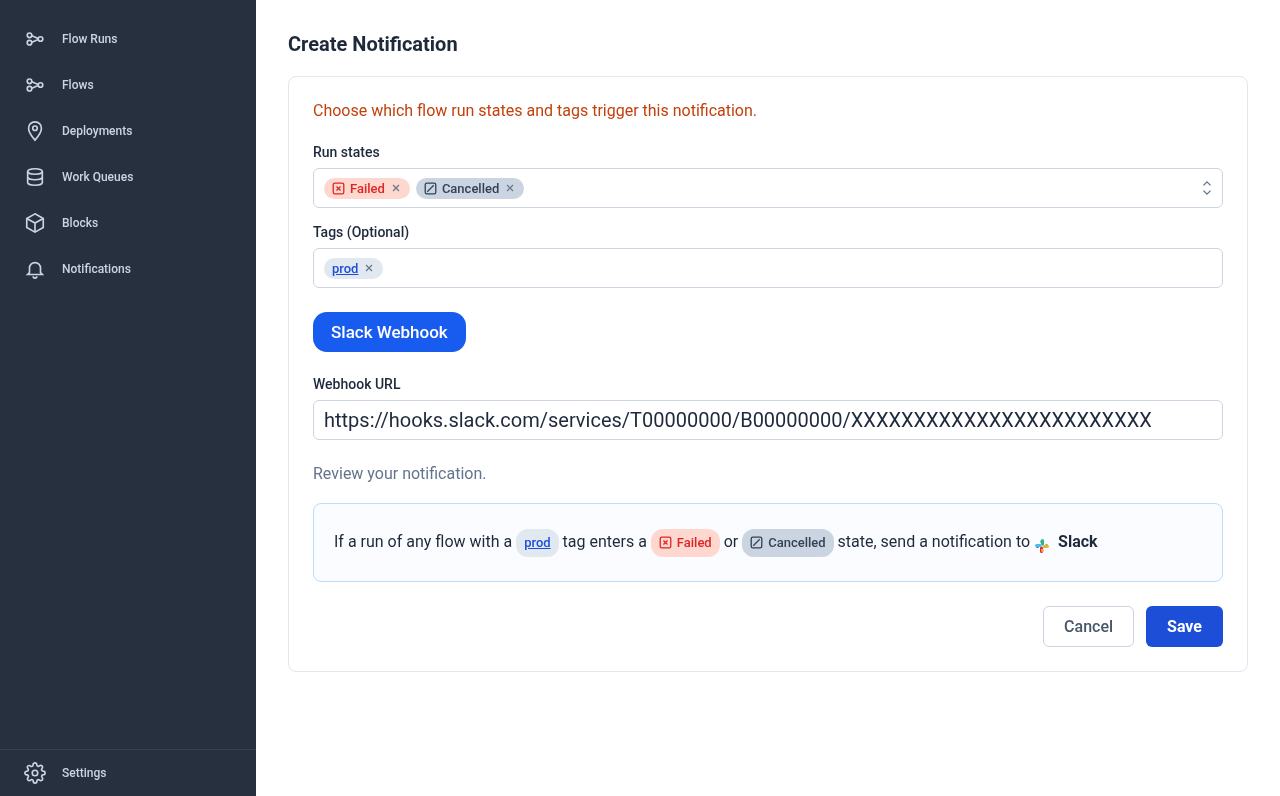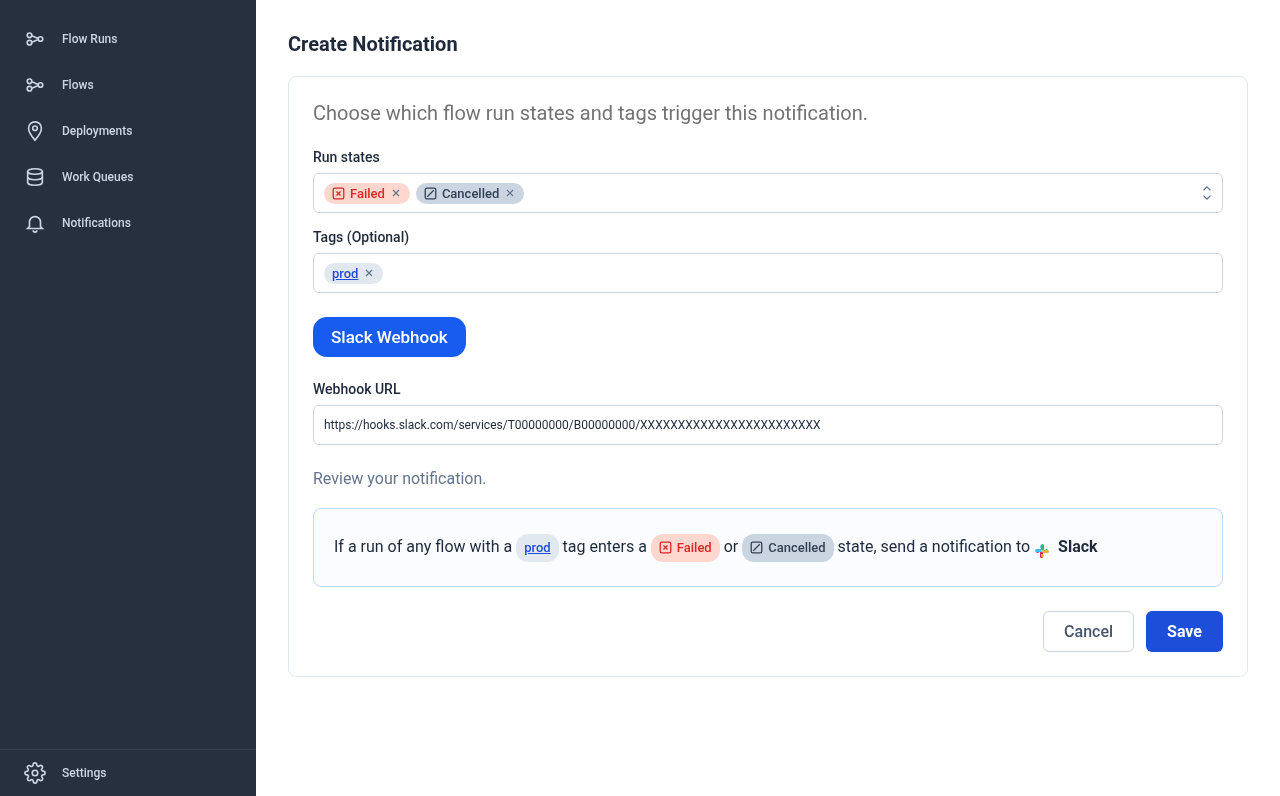--- a/index.html
+++ b/index.html
@@ -53,22 +53,22 @@
     font-weight: 700;
     color: #1e293b;
     margin-bottom: 20px;
   }
   .card {
     border: 1px solid #e2e8f0;
     border-radius: 8px;
     padding: 24px;
   }
   .description {
-    color: #737373;
-    font-size: 20px;
+    color: #c2410c;
+    font-size: 16px;
     margin-bottom: 24px;
   }
 
   .field-row {
     display: flex;
     gap: 16px;
     margin-bottom: 24px;
     flex-direction: column;
   }
   .field {
@@ -99,21 +99,21 @@
     position: absolute;
     right: 8px;
     top: 50%;
     transform: translateY(-50%);
     width: 14px;
     height: 18px;
     stroke: #64748b;
   }
   .text-input {
     width: 100%;
-    font-size: 12px;
+    font-size: 20px;
     color: #1e293b;
     font-family: inherit;
   }
 
   .chip {
     display: inline-flex;
     align-items: center;
     gap: 5px;
     border-radius: 12px;
     padding: 3px 8px;
@@ -233,20 +233,29 @@
     </div>
     <div class="sidebar-item">
       <span class="sidebar-icon">
         <svg viewBox="0 0 24 24" fill="none" stroke-width="1.8">
             <ellipse cx="12" cy="6" rx="8" ry="3"></ellipse>
             <path d="M4 6 V18 c0 1.7 3.6 3 8 3 s8-1.3 8-3 V6"></path>
             <path d="M4 12 c0 1.7 3.6 3 8 3 s8-1.3 8-3"></path>
           </svg>
       </span>
       <span>Work Queues</span>
+    </div>
+    <div class="sidebar-item">
+      <span class="sidebar-icon">
+        <svg viewBox="0 0 24 24" fill="none" stroke-width="1.8">
+            <path d="M12 2 L21 7 L21 17 L12 22 L3 17 L3 7 Z"></path>
+            <path d="M3 7 L12 12 L21 7 M12 12 V22"></path>
+          </svg>
+      </span>
+      <span>Blocks</span>
     </div>
     <div class="sidebar-item">
       <span class="sidebar-icon">
         <svg viewBox="0 0 24 24" fill="none" stroke-width="1.8">
             <path d="M18 16 V11 a6 6 0 0 0 -12 0 v5 l-2 2 h16 z"></path>
             <path d="M10 20 a2 2 0 0 0 4 0"></path>
           </svg>
       </span>
       <span>Notifications</span>
     </div>

